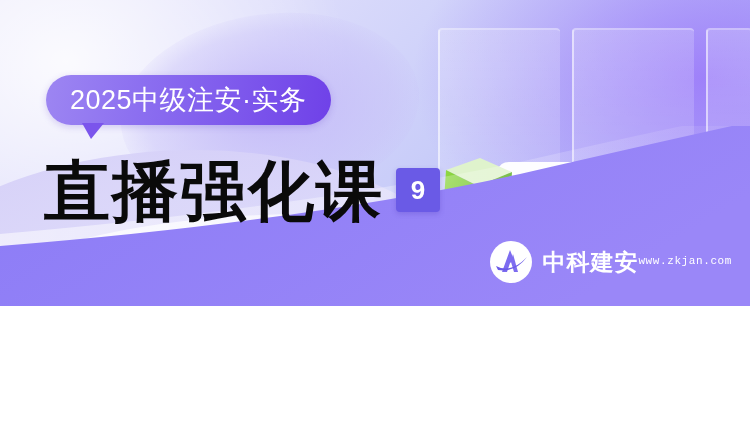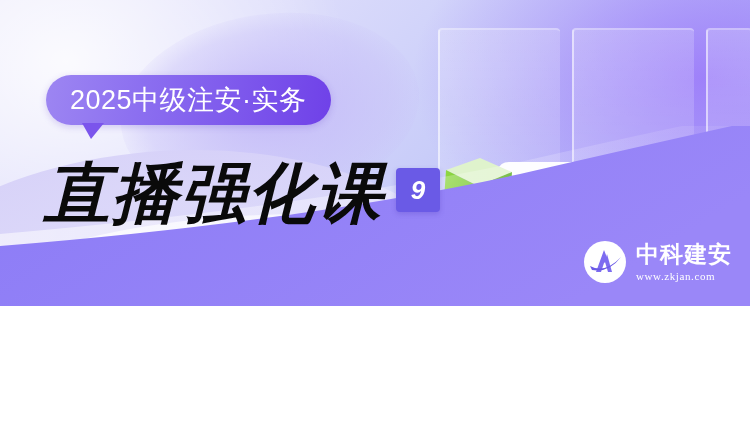--- a/index.html
+++ b/index.html
@@ -87,47 +87,47 @@
     position:absolute;left:4px;top:62px;width:152px;height:19px;
     background:#c9ec6f;border-radius:1px;
   }
   .title-line{
     position:relative;
     font-size:66px;line-height:78px;
     font-weight:bold;color:#0a0a0a;
     letter-spacing:2px;white-space:nowrap;
     font-family:"Liberation Sans","DejaVu Sans",sans-serif;
   }
-  .title-row2{position:relative;height:82px;display:flex;align-items:center;font-style:italic;}
+  .title-row2{position:relative;height:82px;display:flex;align-items:flex-start;}
   .ep-badge{
     position:absolute;left:352px;top:16px;
     width:44px;height:44px;border-radius:4px;
     background:#6a5ae6;
     display:flex;align-items:center;justify-content:center;
     box-shadow:0 2px 5px rgba(70,50,180,.25);
   }
   .ep-badge span{
     color:#fff;font-size:26px;font-weight:bold;
     font-family:"Liberation Sans","DejaVu Sans",sans-serif;
   }
 
   
   .logo{
     position:absolute;right:18px;bottom:22px;
     display:flex;align-items:center;gap:9px;
   }
   .logo-mark{width:44px;height:44px;flex:0 0 auto;}
-  .logo-txt{display:flex;flex-direction:column;line-height:1;}
+  .logo-txt{display:flex;flex-direction:row;line-height:1;}
   .logo-name{
     color:#fff;font-size:23px;font-weight:bold;letter-spacing:1px;
     font-family:"Liberation Sans","DejaVu Sans",sans-serif;
   }
   .logo-url{
     color:#fff;font-size:11px;letter-spacing:.6px;margin-top:5px;
-    font-family:Liberation Serif, serif;
+    font-family:Liberation Mono, monospace;
   }
 </style>
 </head>
 <body>
 
 <div id="banner">
 
   <div class="bg-wash-left"></div>
   <div class="blob-upper"></div>
   <div class="blob-mid"></div>

